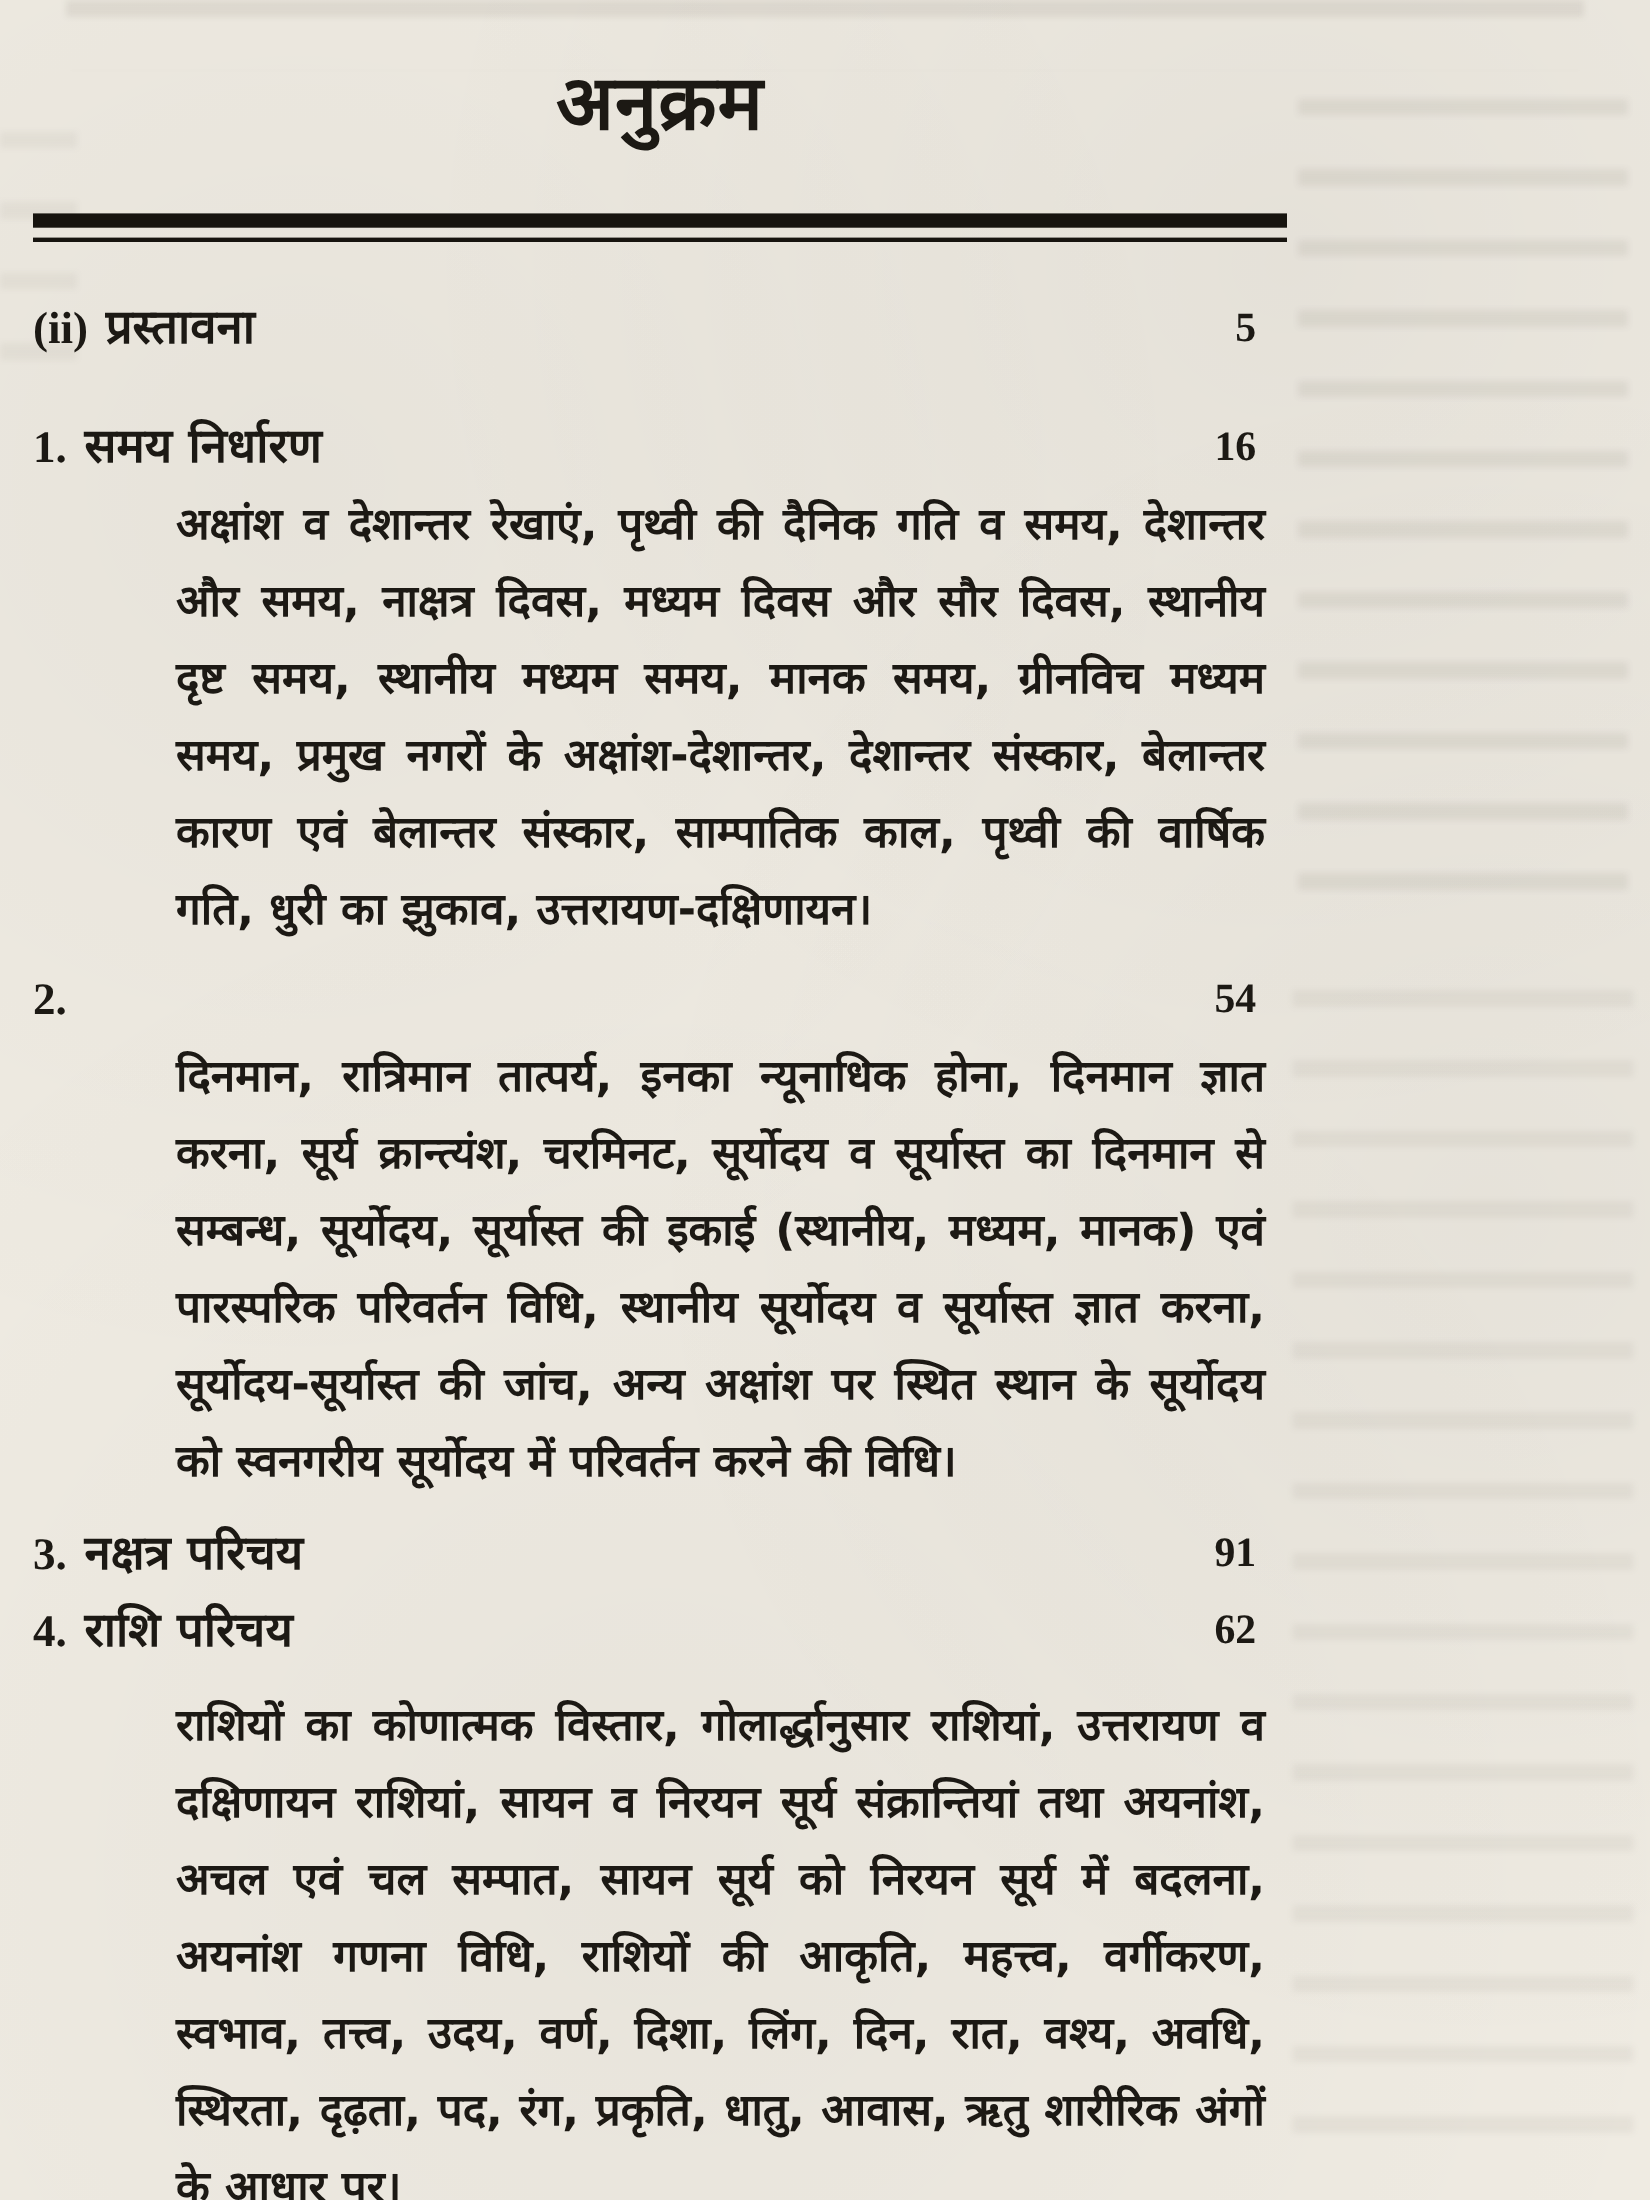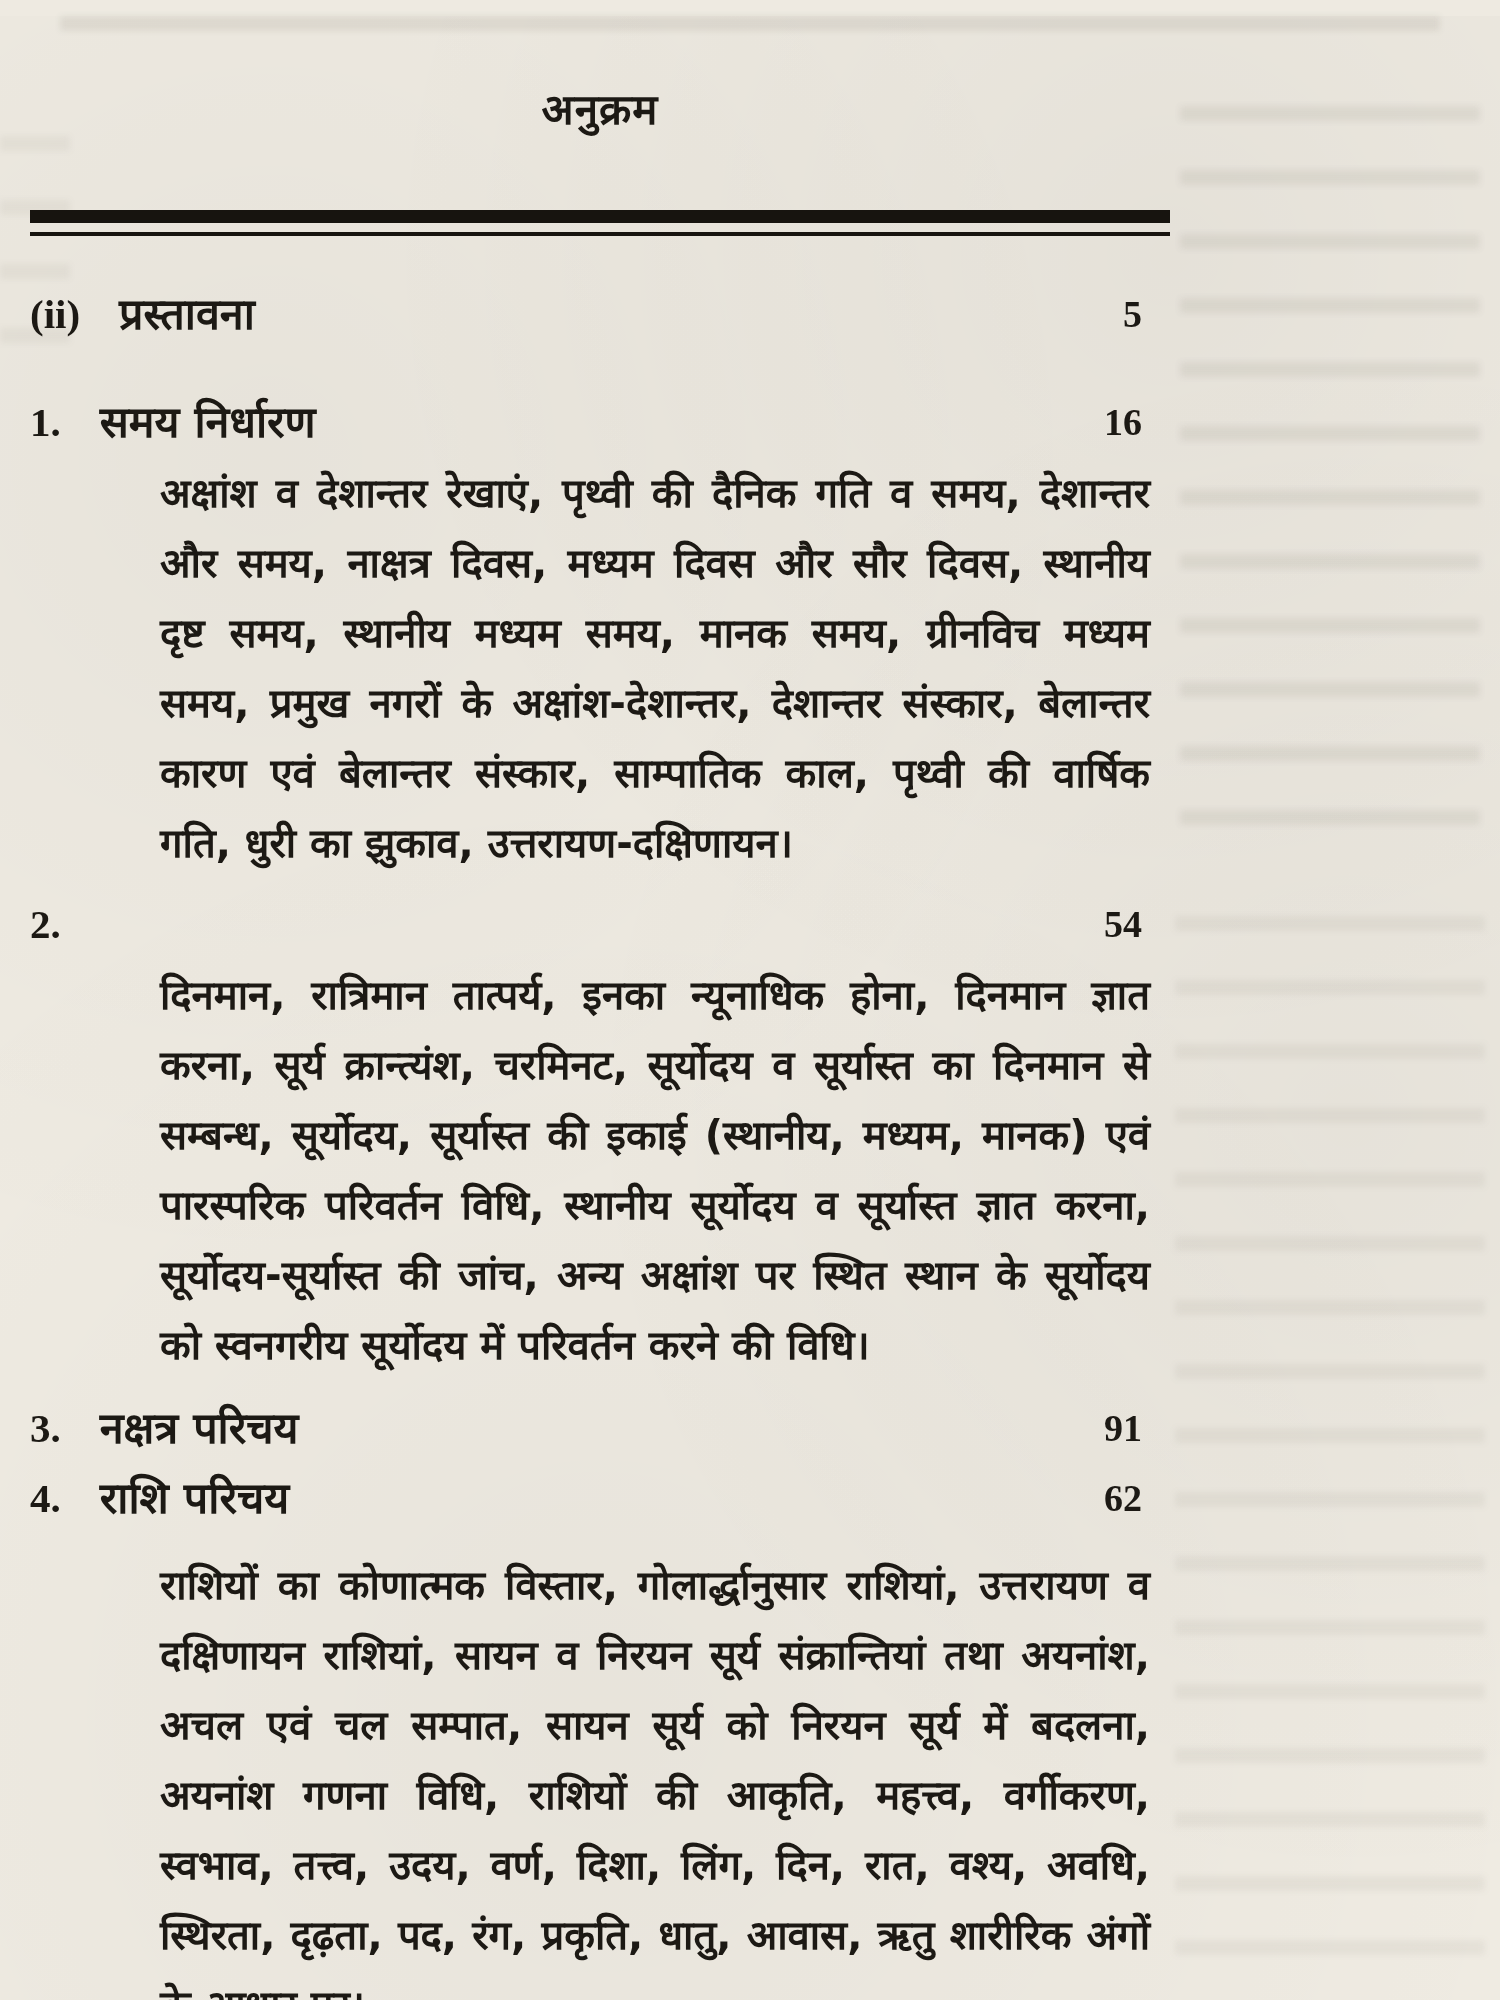--- a/index.html
+++ b/index.html
@@ -37,40 +37,40 @@
   .ghost.g-right1 { left: 1180px; top: 90px;   width: 300px;  height: 760px; opacity: .75; }
   .ghost.g-right2 { left: 1175px; top: 900px;  width: 310px;  height: 1040px; opacity: .55; }
   .ghost.g-left   { left: 0;      top: 120px;  width: 70px;   height: 220px; opacity: .5; }
 
   .content {
     position: relative;
     margin-left: 30px;
     width: 1140px;
   }
   .title {
-    margin: 16px;
+    margin: 0;
     padding-top: 58px;
     text-align: center;
-    font-size: 42px;
+    font-size: 69px;
     line-height: 72px;
     font-weight: bold;
     letter-spacing: 1px;
+    font-family: Liberation Serif, serif;
   }
   .rule-wrap { margin-top: 64px; }
   .rule-thick { height: 13px; background: #17140f; }
   .rule-thin  { margin-top: 9px; height: 4px; background: #17140f; }
 
   .entry { position: relative; }
   .head {
     display: flex;
     align-items: flex-start;
     font-weight: bold;
     font-size: 43px;
     line-height: 48px;
-    gap: 23px;
   }
   .num {
     font-family: "Liberation Serif", "DejaVu Serif", serif;
     font-size: 41px;
     flex: 0 0 auto;
   }
   .etitle { margin-left: 16px; flex: 0 1 auto; }
   .page {
     margin-left: auto;
     padding-right: 28px;

